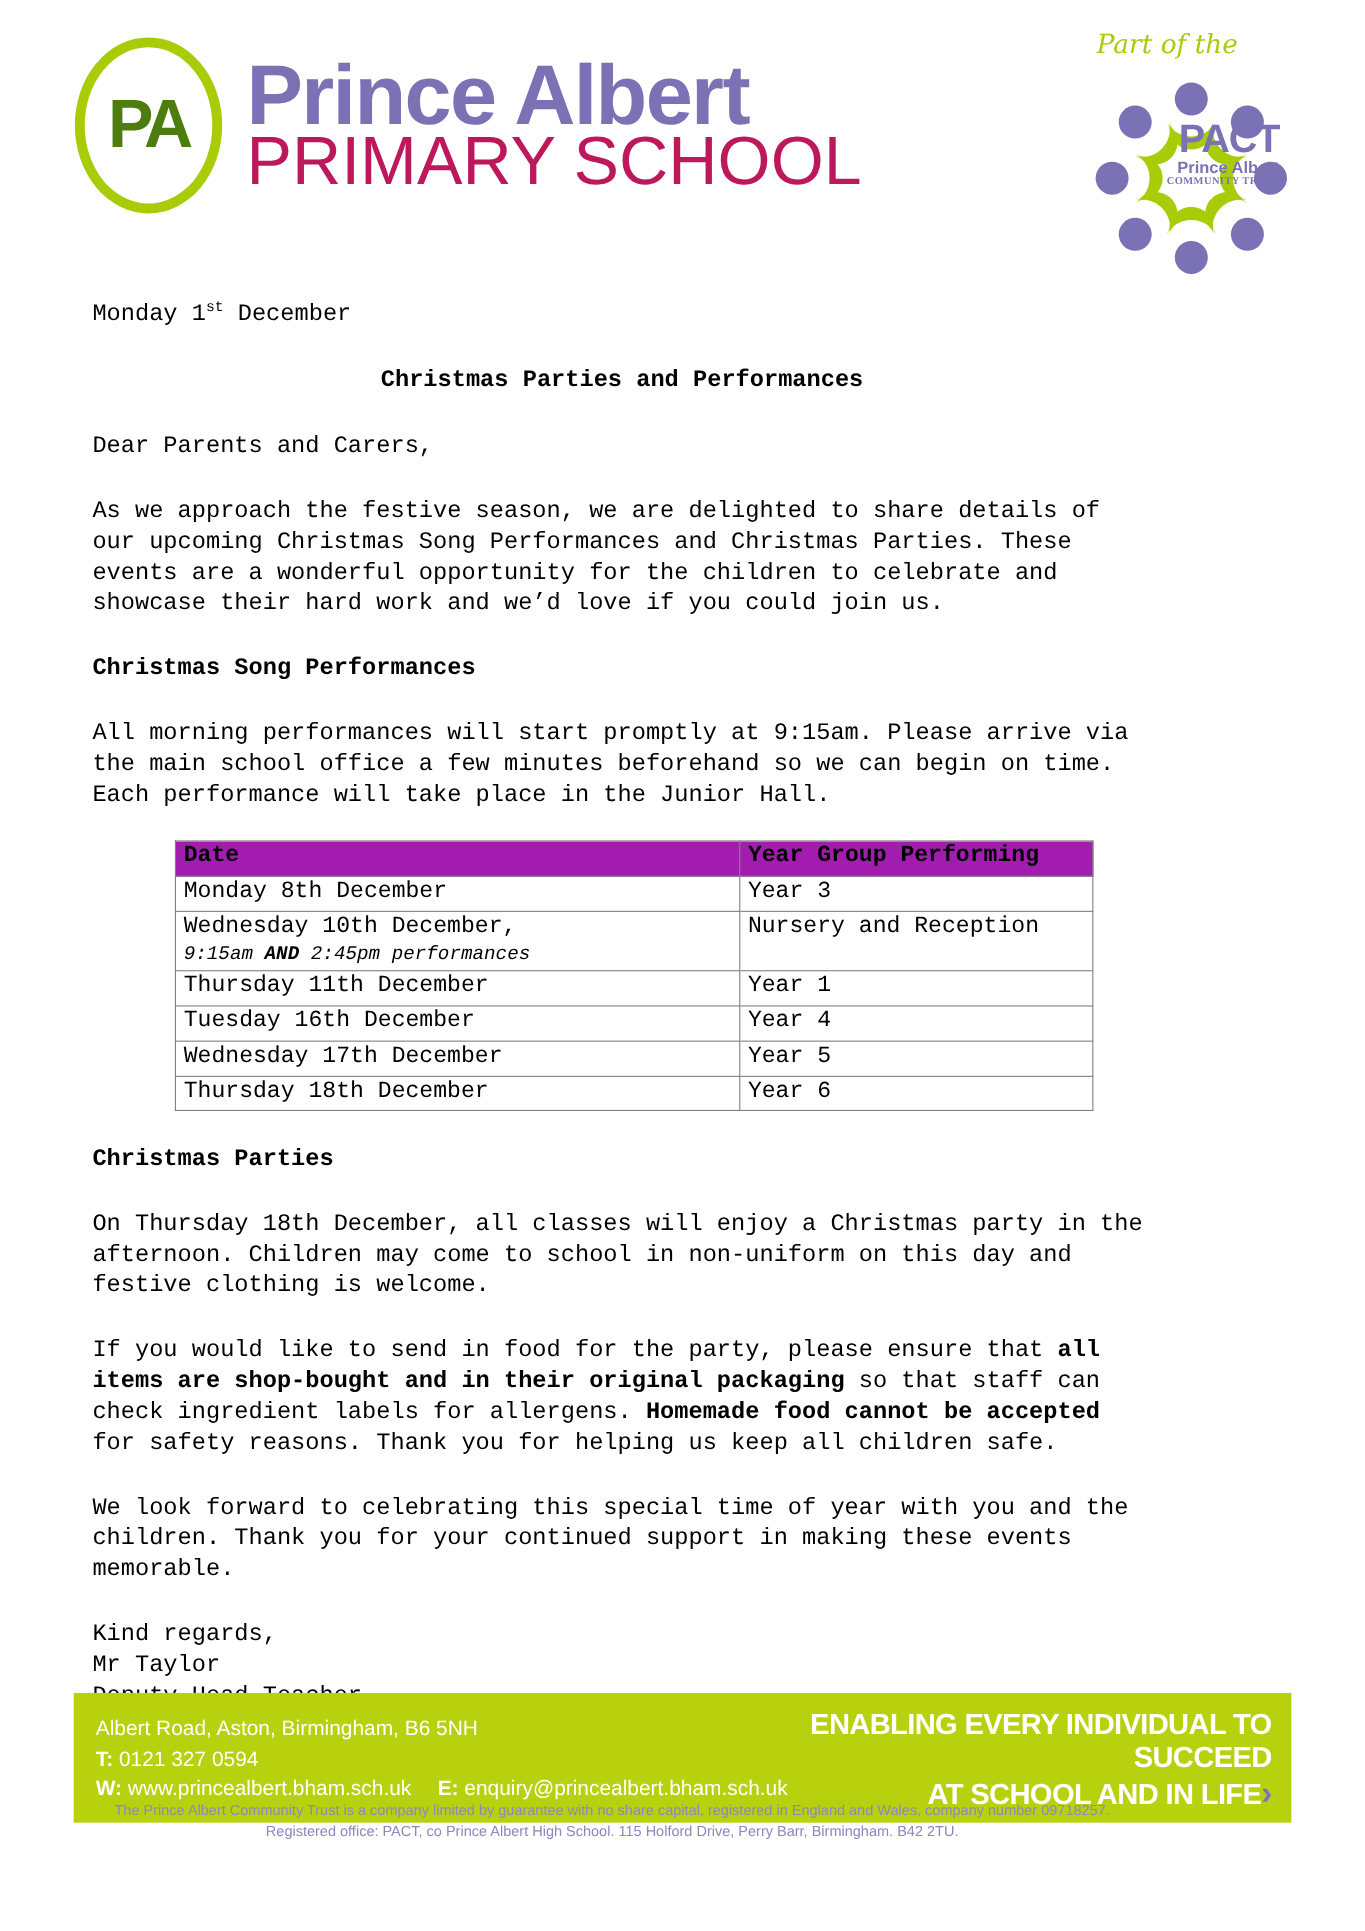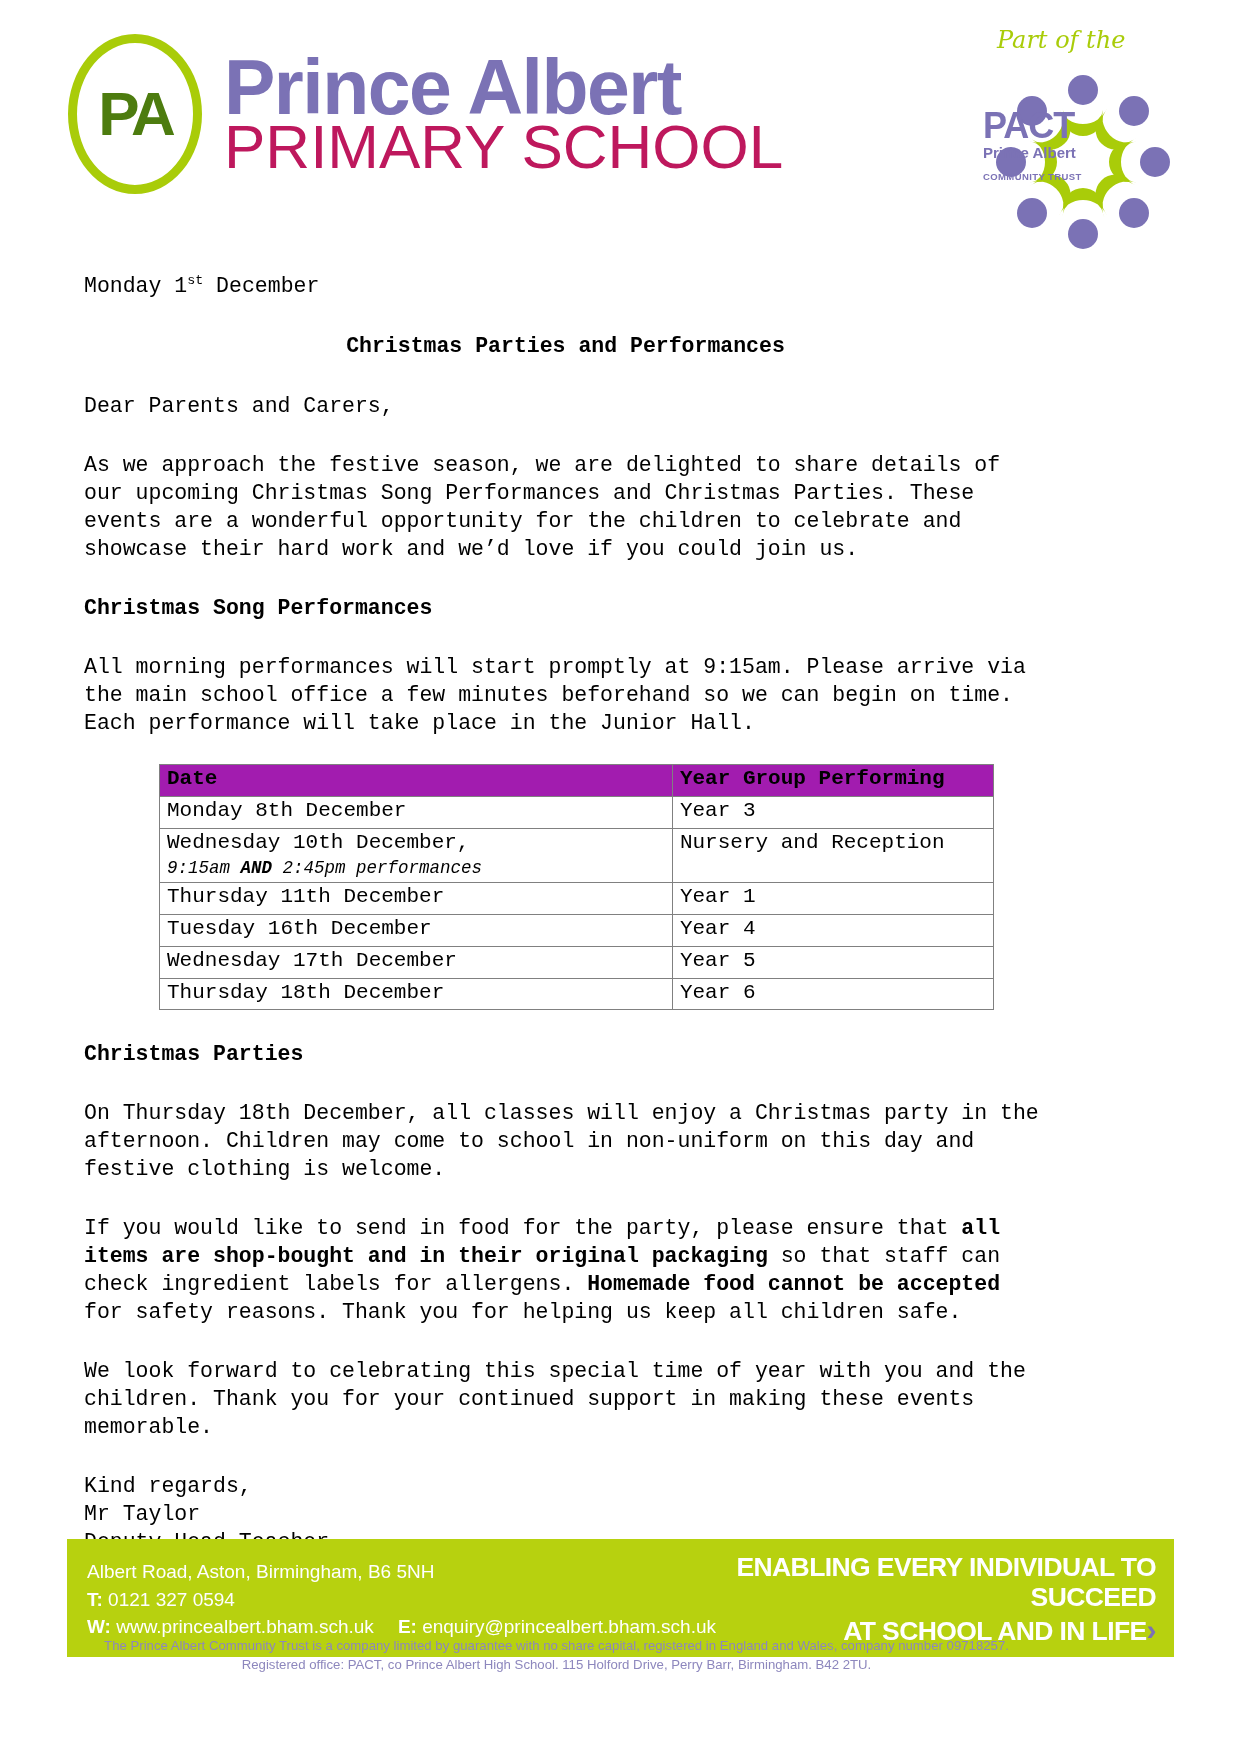--- a/index.html
+++ b/index.html
@@ -91,21 +91,21 @@
     top: 42px;
     left: 10px;
     width: 180px;
     height: 180px;
   }
   .pact-center {
     position: absolute;
     top: 78px;
     left: 0;
     width: 180px;
-    text-align: left;
+    text-align: right;
     line-height: 1;
   }
   .pact-center .pact-main {
     font-size: 36px;
     font-weight: bold;
     color: #7b72b5;
     letter-spacing: -1px;
     display: block;
   }
   .pact-center .pact-sub {
@@ -114,21 +114,22 @@
     color: #7b72b5;
     display: block;
     margin-top: 1px;
   }
   .pact-center .pact-sub2 {
     font-size: 9.5px;
     font-weight: bold;
     color: #7b72b5;
     display: block;
     letter-spacing: 0.4px;
-    margin-top: 12px;
+    margin-top: 1px;
+    font-family: Liberation Serif, serif;
   }
 
   
   .letter-body {
     position: absolute;
     left: 84px;
     top: 272px;
     width: 963px;
     font-size: 21.5px;
     line-height: 1.30;

